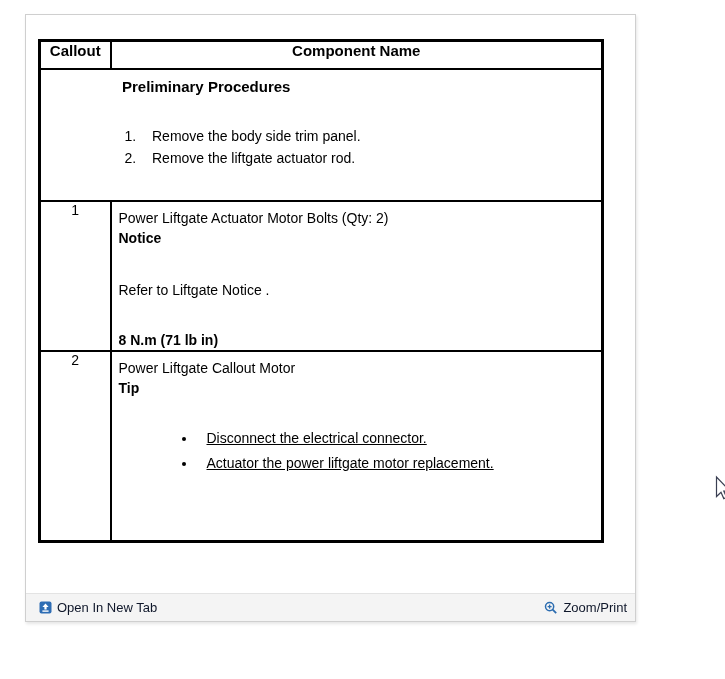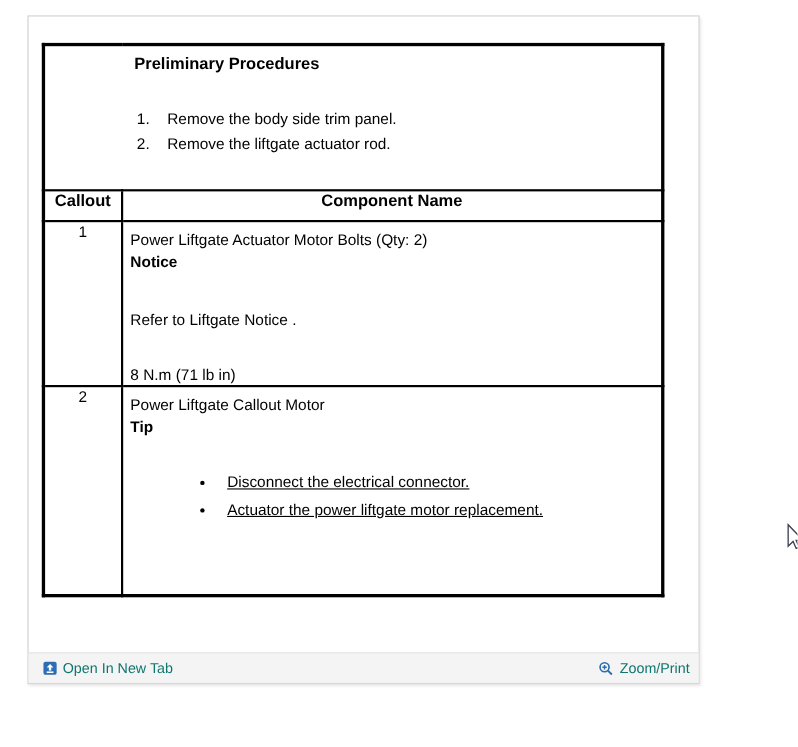--- a/index.html
+++ b/index.html
@@ -57,21 +57,21 @@
   td.callout-num {
     text-align: center;
     vertical-align: middle;
     font-size: 14px;
   }
 
   td.comp-cell { padding: 6px 8px 0 7px; line-height: 20px; }
   td.comp-cell .row-title { margin: 0; }
   td.comp-cell .row-label { font-weight: bold; }
   td.comp-cell .row-note  { margin-top: 32px; }
-  td.comp-cell .row-torque { font-weight: normal; margin-top: 30px; }
+  td.comp-cell .row-torque { font-weight: bold; margin-top: 30px; }
   td.row-1 { height: 129px; }
   td.row-2 { height: 191px; }
   ul.tip-list {
     margin: 28px 0 0 0;
     padding-left: 78px;
     line-height: 25px;
     list-style: disc;
   }
   ul.tip-list li { padding-left: 10px; text-decoration: underline; }
 
@@ -81,21 +81,21 @@
     height: 28px;
     background: #f4f4f4;
     border-top: 1px solid #e3e3e3;
     display: flex;
     align-items: center;
     justify-content: space-between;
     padding: 0 8px 0 13px;
     font-size: 13px;
   }
   .footer-link {
-    color: #0f766e;
+    color: #0f172a;
     text-decoration: none;
     display: inline-flex;
     align-items: center;
     gap: 5px;
     cursor: pointer;
   }
   .footer-link svg { display: block; }
 
   .mouse-cursor {
     position: absolute;
@@ -109,32 +109,32 @@
 
 <div class="panel">
 
   <table class="callout-table">
     <colgroup>
         <col class="c-callout">
         <col>
       </colgroup>
     <tbody>
         <tr>
+      <th class="hdr">Callout</th>
+      <th class="hdr">Component Name</th>
+    </tr>
+
+    <tr>
       <td class="prelim-cell" colspan="2">
         <div class="prelim-title">Preliminary Procedures</div>
         <ol class="prelim-steps">
           <li>Remove the body side trim panel.</li>
           <li>Remove the liftgate actuator rod.</li>
         </ol>
       </td>
-    </tr>
-
-    <tr>
-      <th class="hdr">Callout</th>
-      <th class="hdr">Component Name</th>
     </tr>
 
     <tr>
       <td class="callout-num">1</td>
       <td class="comp-cell row-1">
         <p class="row-title">Power Liftgate Actuator Motor Bolts (Qty: 2)</p>
         <p class="row-label">Notice</p>
         <p class="row-note">Refer to Liftgate Notice .</p>
         <p class="row-torque">8 N.m (71 lb in)</p>
       </td>

